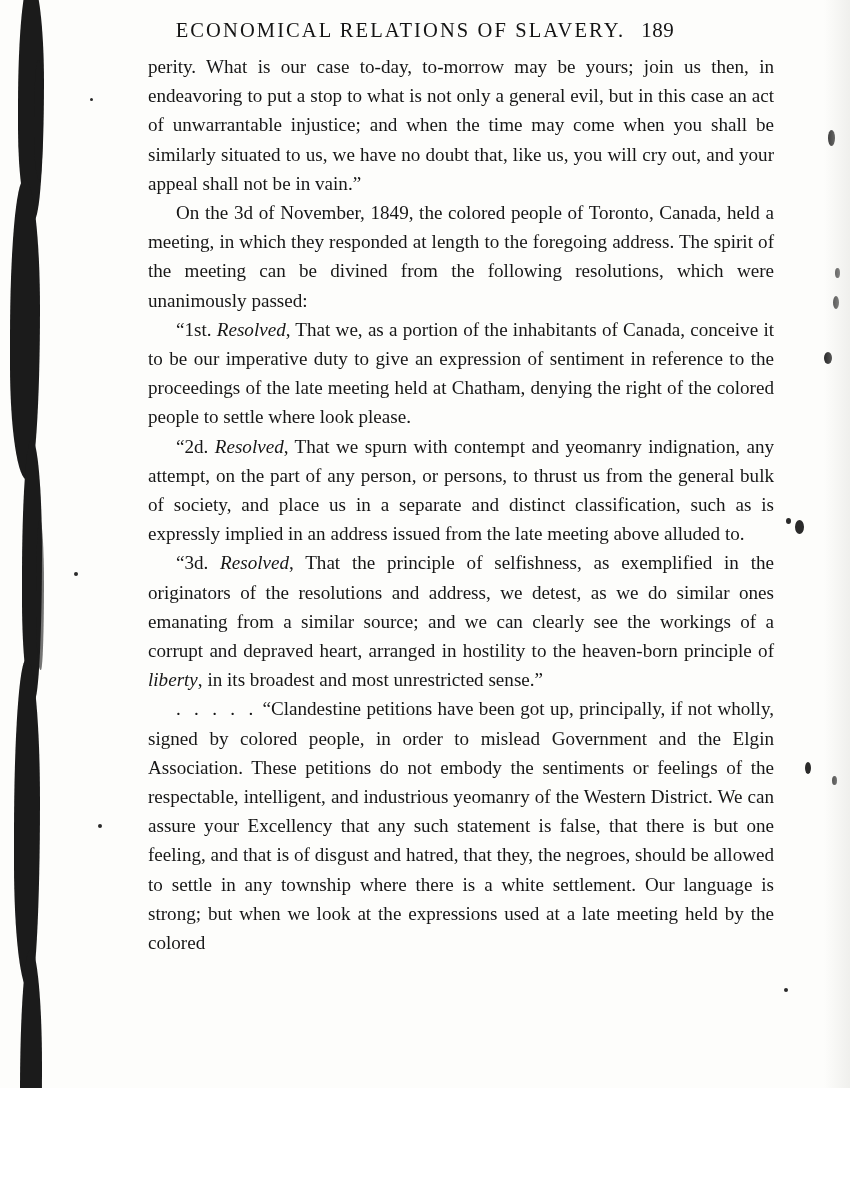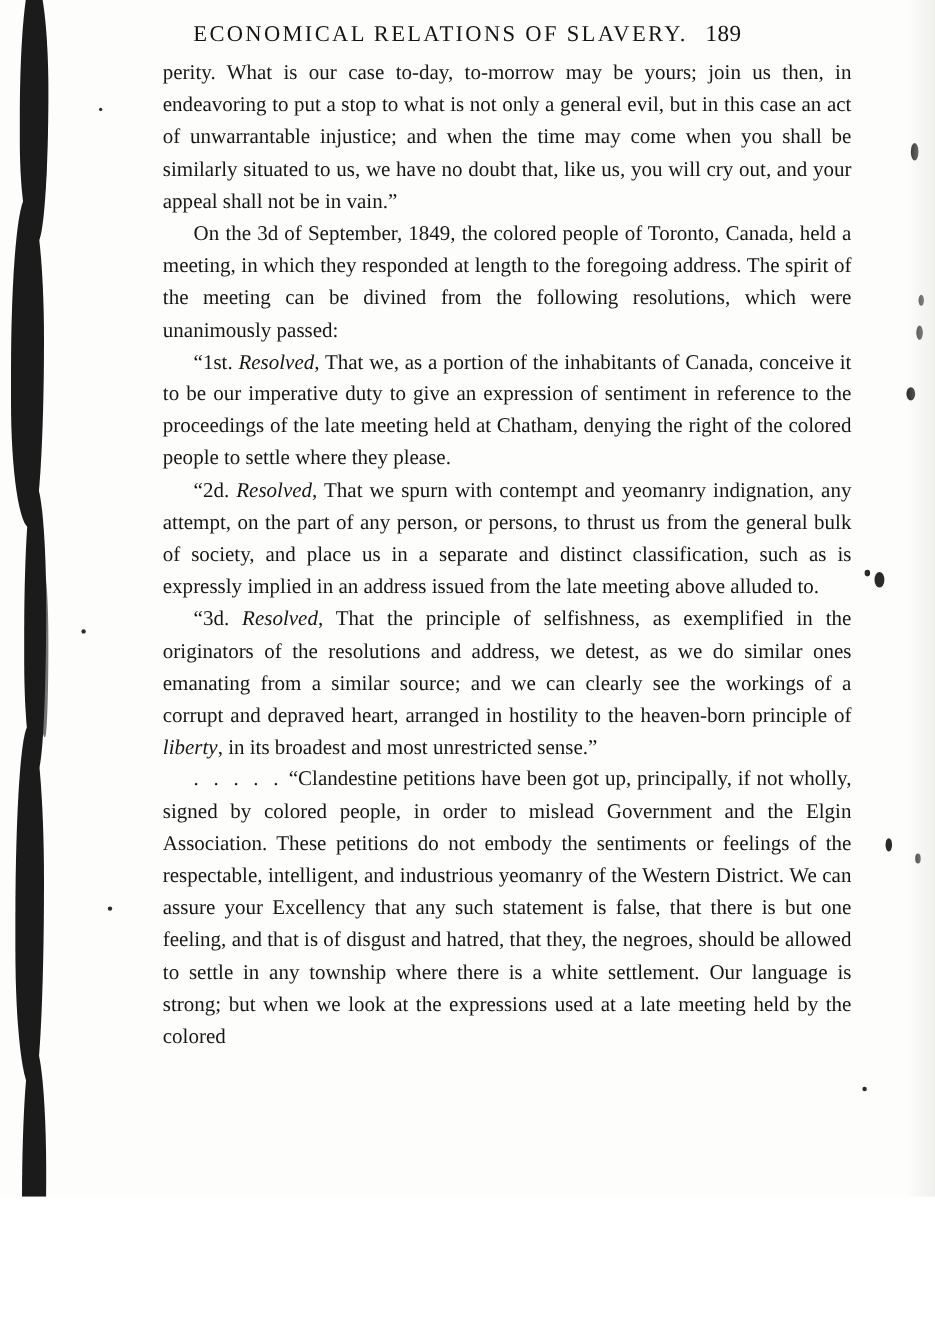--- a/index.html
+++ b/index.html
@@ -123,20 +123,20 @@
   <div class="speck" style="left:784px; top:988px; width:4px; height:4px;"></div>
 
   <div class="edge-fade"></div>
 
   <div class="running-head">
     <span class="rh-title">ECONOMICAL RELATIONS OF SLAVERY.</span><span class="rh-folio">189</span>
   </div>
 
   <div class="textblock" id="textblock">
       <p class="noindent"><span>perity.  What is our case to-day, to-morrow may be yours; join us then, in endeavoring to put a stop to what is not only a general evil, but in this case an act of unwarrantable injustice; and when the time may come when you shall be similarly situated to us, we have no doubt that, like us, you will cry out, and your appeal shall not be in vain.”</span></p>
-      <p><span>On the 3d of September, 1849, the colored people of Toronto, Canada, held a meeting, in which they responded at length to the foregoing address.   The spirit of the meeting can be divined from the following resolutions, which were unanimously passed:</span></p>
-      <p><span>“1st. </span><i>Resolved</i><span>, That we, as a portion of the inhabitants of Canada, conceive it to be our imperative duty to give an expression of sentiment in reference to the proceedings of the late meeting held at Chatham, denying the right of the colored people to settle where they please.</span></p>
+      <p><span>On the 3d of November, 1849, the colored people of Toronto, Canada, held a meeting, in which they responded at length to the foregoing address.   The spirit of the meeting can be divined from the following resolutions, which were unanimously passed:</span></p>
+      <p><span>“1st. </span><i>Resolved</i><span>, That we, as a portion of the inhabitants of Canada, conceive it to be our imperative duty to give an expression of sentiment in reference to the proceedings of the late meeting held at Chatham, denying the right of the colored people to settle where look please.</span></p>
       <p><span>“2d. </span><i>Resolved</i><span>, That we spurn with contempt and yeomanry indignation, any attempt, on the part of any person, or persons, to thrust us from the general bulk of society, and place us in a separate and distinct classification, such as is expressly implied in an address issued from the late meeting above alluded to.</span></p>
       <p><span>“3d. </span><i>Resolved</i><span>, That the principle of selfishness, as exemplified in the originators of the resolutions and address, we detest, as we do similar ones emanating from a similar source; and we can clearly see the workings of a corrupt and depraved heart, arranged in hostility to the heaven-born principle of </span><i>liberty</i><span>, in its broadest and most unrestricted sense.”</span></p>
       <p><span class="lead-dots">. . . . .</span><span> “Clandestine petitions have been got up, principally, if not wholly, signed by colored people, in order to mislead Government and the Elgin Association.   These petitions do not embody the sentiments or feelings of the respectable, intelligent, and industrious yeomanry of the Western District.  We can assure your Excellency that any such statement is false, that there is but one feeling, and that is of disgust and hatred, that they, the negroes, should be allowed to settle in any township where there is a white settlement.  Our language is strong; but when we look at the expressions used at a late meeting held by the colored</span></p>
     </div>
 
 </div>
 
 </body></html>

